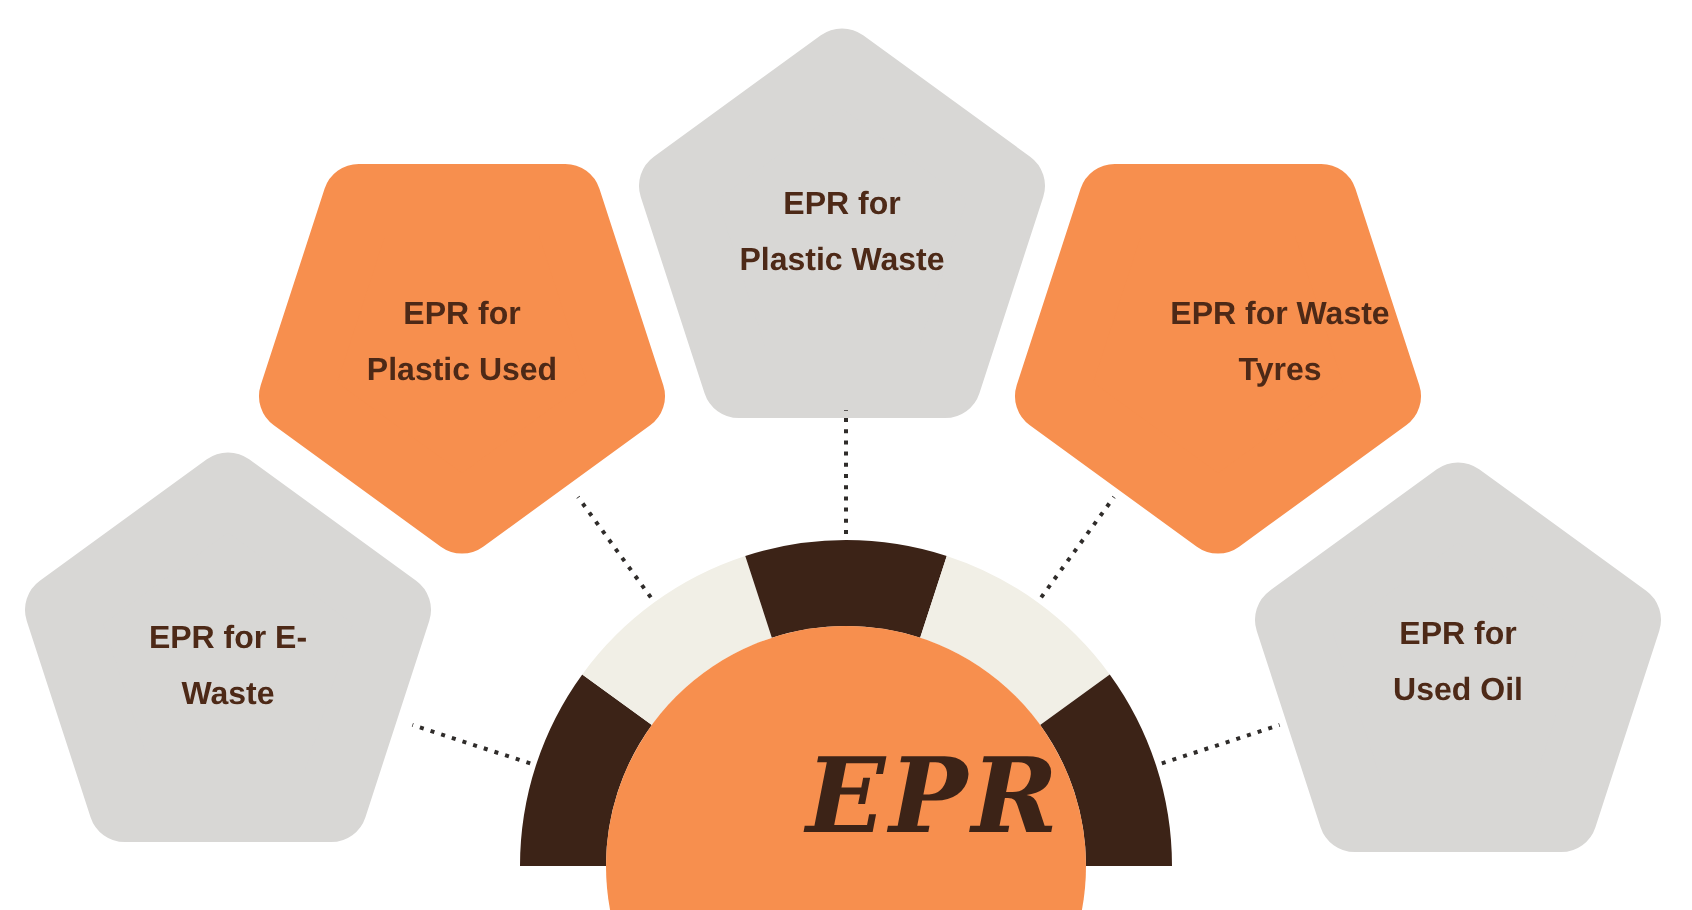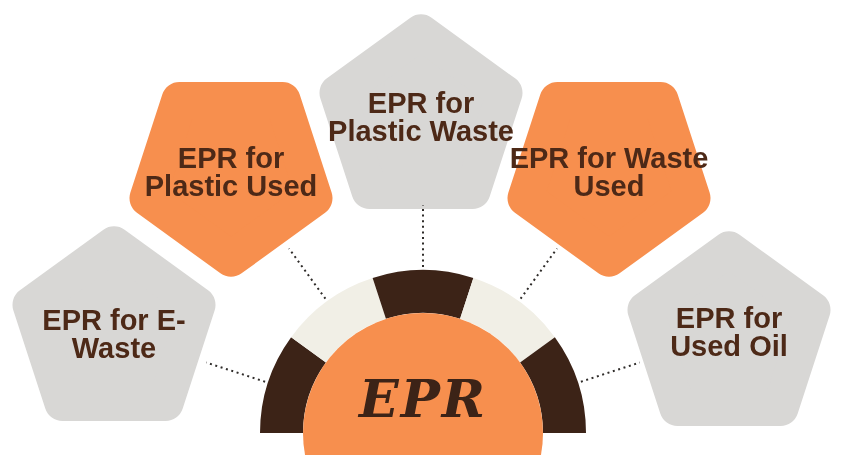--- a/index.html
+++ b/index.html
@@ -10,34 +10,35 @@
     overflow:hidden;
     font-family:"Liberation Sans", sans-serif;
   }
   .stage svg{position:absolute;left:0;top:0;}
   .pent-label{
     position:absolute;
     width:240px;
     transform:translate(-50%,-50%);
     text-align:center;
     font-weight:bold;
-    font-size:29px;
+    font-size:16px;
     line-height:28px;
     letter-spacing:0px;
   }
   .pent-label .line{display:block;}
   .center-label{
     position:absolute;
     transform:translate(-50%,-50%);
     font-family:"DejaVu Serif", serif;
     font-style:italic;
     font-weight:bold;
     font-size:52px;
     letter-spacing:2px;
     line-height:1;
+    margin-left:44px;
   }
 </style>
 </head>
 <body>
 
 <div class="stage">
 
   <svg id="diagram-svg" width="846" height="455" viewBox="0 0 846 455">
       <polygon points="114.0,244.2 197.5,304.9 165.6,403.0 62.4,403.0 30.5,304.9" fill="#D8D7D5" stroke="#D8D7D5" stroke-width="36" stroke-linejoin="round"></polygon>
       <polygon points="231.0,258.8 147.5,198.1 179.4,100.0 282.6,100.0 314.5,198.1" fill="#F78F4E" stroke="#F78F4E" stroke-width="36" stroke-linejoin="round"></polygon>
@@ -65,23 +66,23 @@
   <div class="pent-label" style="left: 231px; top: 172px; color: rgb(77, 41, 23);">
     <span class="line">EPR for</span>
     <span class="line">Plastic Used</span>
   </div>
 
   <div class="pent-label" style="left: 421px; top: 117px; color: rgb(77, 41, 23);">
     <span class="line">EPR for</span>
     <span class="line">Plastic Waste</span>
   </div>
 
-  <div class="pent-label" style="left: 609px; top: 172px; color: rgb(77, 41, 23);">
+  <div class="pent-label" style="left: 640px; top: 172px; color: rgb(77, 41, 23);">
     <span class="line">EPR for Waste</span>
-    <span class="line">Used</span>
+    <span class="line">Tyres</span>
   </div>
 
   <div class="pent-label" style="left: 729px; top: 332px; color: rgb(77, 41, 23);">
     <span class="line">EPR for</span>
     <span class="line">Used Oil</span>
   </div>
 
   <div class="center-label" style="left: 423px; top: 399px; color: rgb(60, 35, 23);">EPR</div>
 
 </div>

